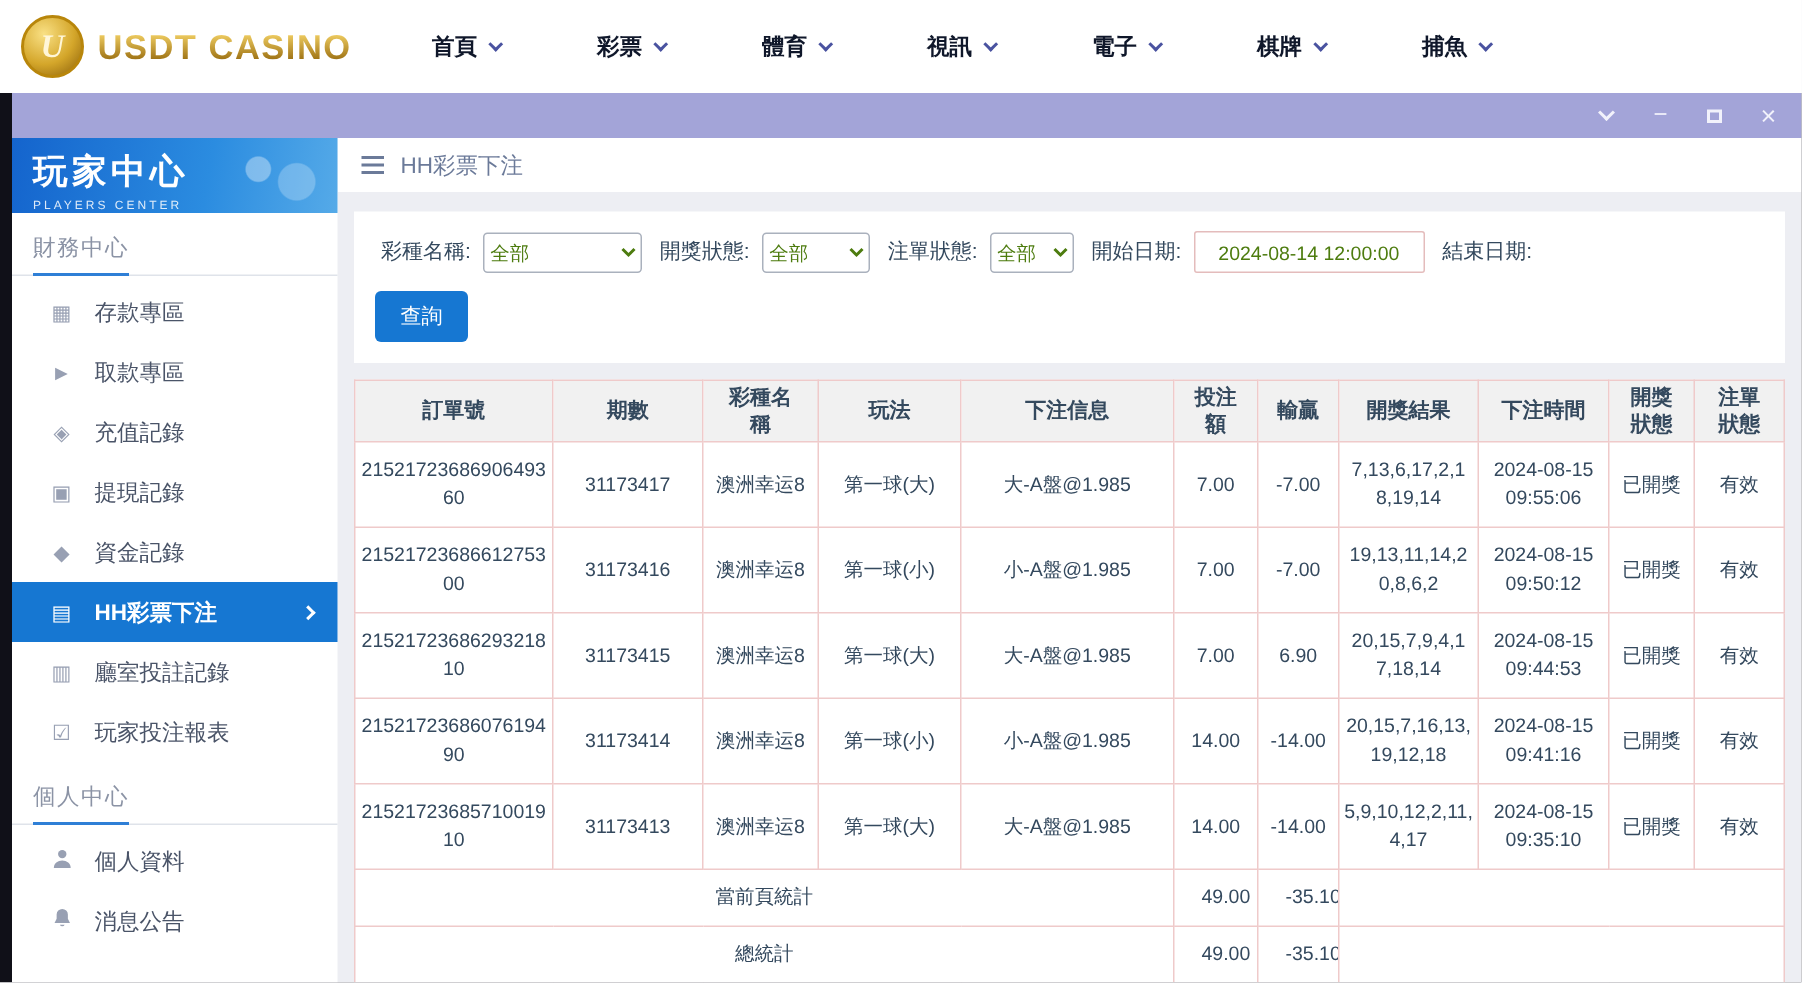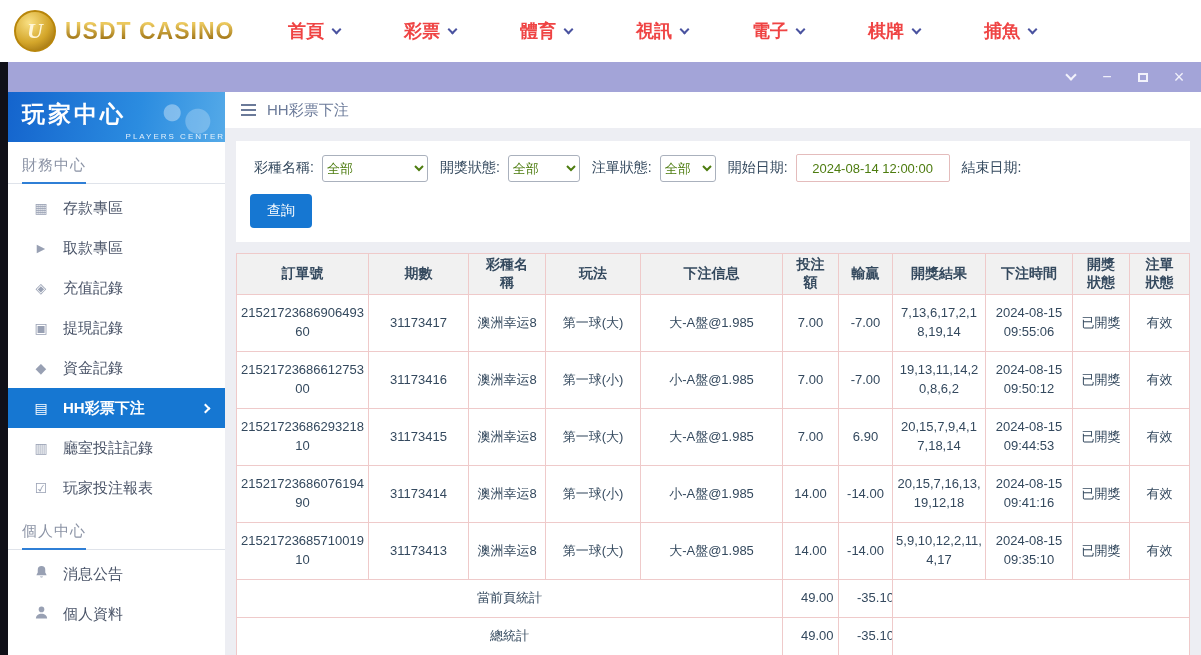--- a/index.html
+++ b/index.html
@@ -11,21 +11,21 @@
   .logo { display:flex; align-items:center; gap:9px; padding-left:14px; width:240px; cursor:pointer; }
   .logo-badge { width:42px; height:42px; border-radius:50%; flex:0 0 auto;
     background:radial-gradient(circle at 35% 28%, #f9e084, #d4a62a 55%, #8a5f0a);
     border:2px solid #b8860b; display:flex; align-items:center; justify-content:center;
     color:#fff6d8; font-weight:bold; font-style:italic; font-size:22px;
     font-family:"Liberation Serif","DejaVu Serif",serif; }
   .logo-text { font-size:23px; font-weight:800; letter-spacing:1px; color:#b8860b;
     background:linear-gradient(180deg,#ecc95e 20%,#996d10 85%);
     -webkit-background-clip:text; background-clip:text; -webkit-text-fill-color:transparent; }
   .nav-items { display:flex; gap:64px; margin-left:48px; }
-  .nav-item { color:#ef4444; font-size:18px; font-weight:bold; display:flex;
+  .nav-item { color:#0f172a; font-size:15px; font-weight:bold; display:flex;
     align-items:center; gap:9px; cursor:pointer; white-space:nowrap;justify-content:center; }
   .chev { width:7px; height:7px; border-right:2px solid #4a53a0; border-bottom:2px solid #4a53a0;
     transform:rotate(45deg); display:inline-block; margin-top:-4px; }
 
   
   .window-wrap { height:593px; background:#101018; }
   .window { margin-left:8px; height:100%; display:flex; flex-direction:column; }
   .chrome-bar { height:30px; background:#a3a4d8; display:flex; justify-content:flex-end;
     align-items:center; padding-right:14px; gap:20px; flex:0 0 auto; }
   .chrome-btn { color:#f2f2fb; cursor:pointer; display:flex; align-items:center;
@@ -35,21 +35,21 @@
   .maxbox { width:10px; height:9px; border:2px solid #f2f2fb; display:inline-block; }
   .close-glyph { font-size:18px; }
 
   .app-body { flex:1; display:flex; background:#edeef3; overflow:hidden; }
 
   
   .sidebar { width:217px; flex:0 0 auto; background:#fff; display:flex; flex-direction:column; }
   .sb-header { height:50px; background:linear-gradient(100deg,#1464cd 0%,#2b8ce0 60%,#55aae8 100%);
     position:relative; padding:7px 0 0 14px; color:#fff; overflow:hidden; }
   .sb-title { font-size:23px; font-weight:bold; letter-spacing:3px; }
-  .sb-sub { font-size:8px; letter-spacing:2px; opacity:.85; margin-top:2px;text-align:right; }
+  .sb-sub { font-size:8px; letter-spacing:2px; opacity:.85; margin-top:2px; }
   .sb-deco { position:absolute; right:8px; top:4px; width:64px; height:42px;
     background:radial-gradient(circle at 30% 40%, rgba(255,255,255,.45) 0 8px, transparent 9px),
                radial-gradient(circle at 70% 60%, rgba(255,255,255,.3) 0 12px, transparent 13px);
     opacity:.8; }
   .sb-section { margin:14px 0 4px; padding:0 14px; color:#8b93a5; font-size:15px;
     border-bottom:1px solid #dfe3ea; }
   .sb-section span { display:inline-block; padding-bottom:7px; border-bottom:2px solid #2f7fd6;
     margin-bottom:-1px; letter-spacing:1px; }
   .sb-item { height:40px; display:flex; align-items:center; gap:13px; padding-left:24px;
     color:#4a5468; font-size:15px; cursor:pointer; }
@@ -190,30 +190,30 @@
       </div>
       <div class="sb-item">
         <span class="sb-icon">☑</span>
         <span>玩家投注報表</span>
       </div>
 
       <div class="sb-section"><span>個人中心</span></div>
 
       <div class="sb-item">
         <span class="sb-icon"><svg viewBox="0 0 16 16">
-                <path d="M8 1a4 4 0 0 0-4 4v3L2.5 11h11L12 8V5a4 4 0 0 0-4-4zM6.3 12.2a1.8 1.8 0 0 0 3.4 0z"></path>
-              </svg></span>
-        <span>消息公告</span>
-      </div>
-      <div class="sb-item">
-        <span class="sb-icon"><svg viewBox="0 0 16 16">
                 <circle cx="8" cy="4.7" r="3"></circle>
                 <path d="M2 14.5c0-3.2 2.8-5.2 6-5.2s6 2 6 5.2z"></path>
               </svg></span>
         <span>個人資料</span>
+      </div>
+      <div class="sb-item">
+        <span class="sb-icon"><svg viewBox="0 0 16 16">
+                <path d="M8 1a4 4 0 0 0-4 4v3L2.5 11h11L12 8V5a4 4 0 0 0-4-4zM6.3 12.2a1.8 1.8 0 0 0 3.4 0z"></path>
+              </svg></span>
+        <span>消息公告</span>
       </div>
     </aside>
 
     <main class="main">
       <div class="main-header">
         <span class="hamburger"></span>
         <span>HH彩票下注</span>
       </div>
 
       <div class="content">

